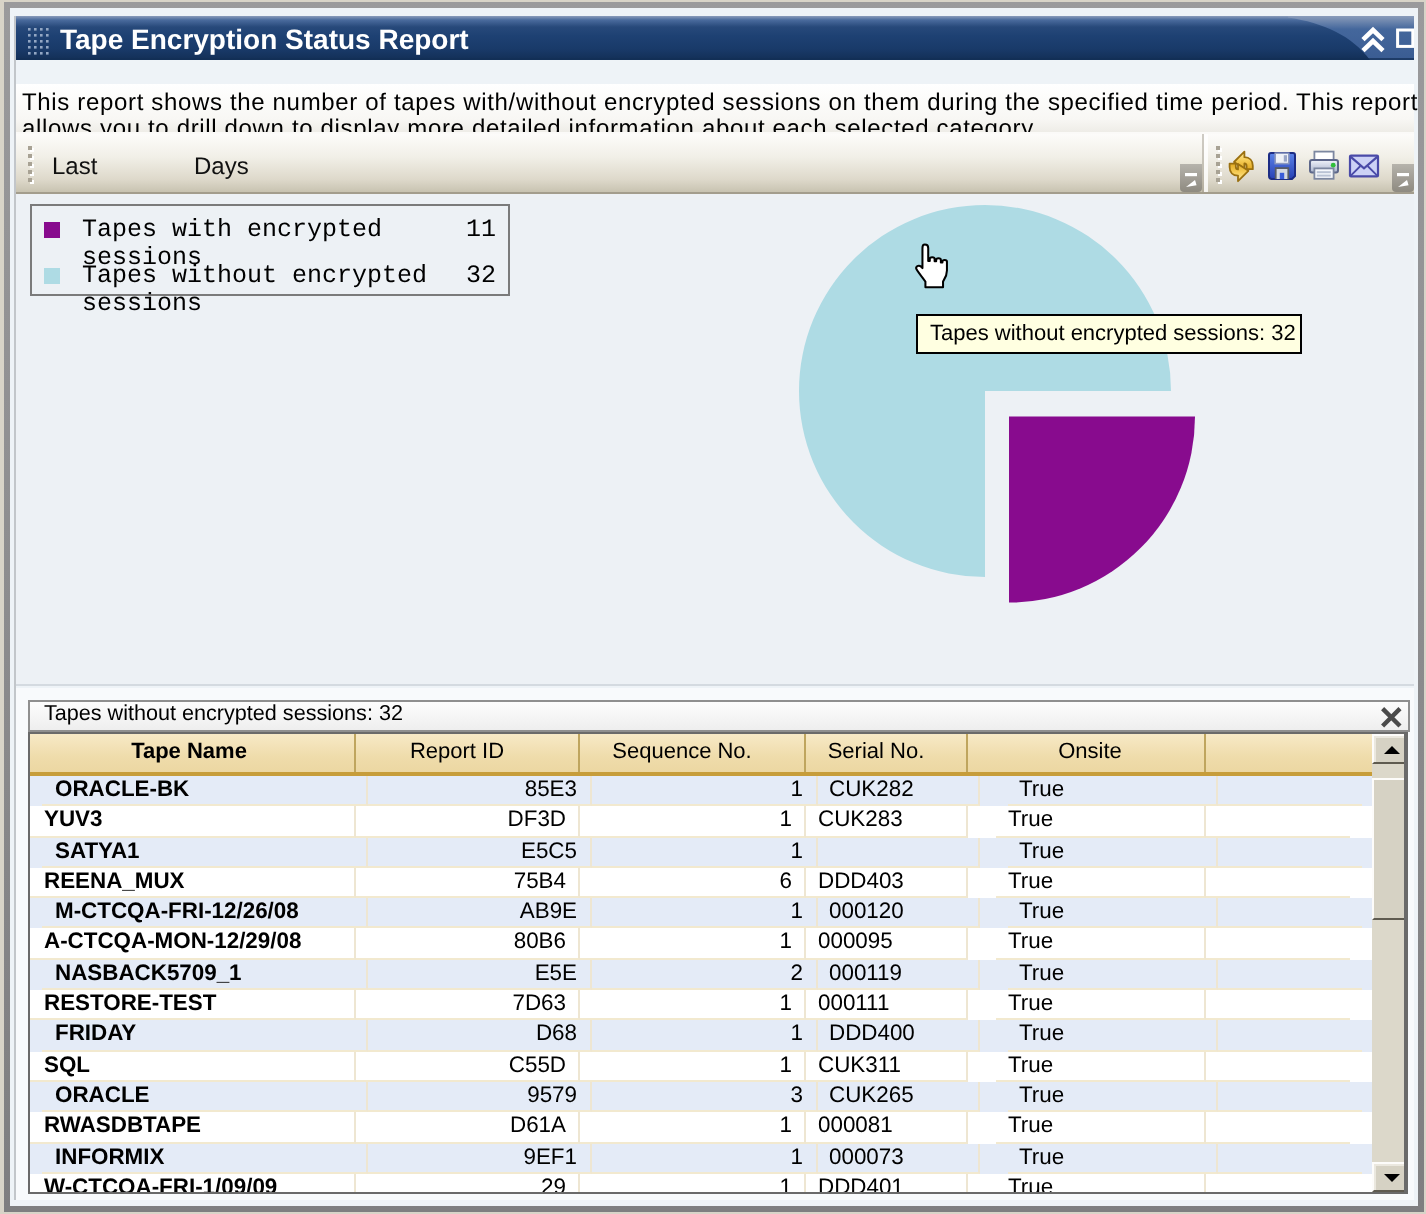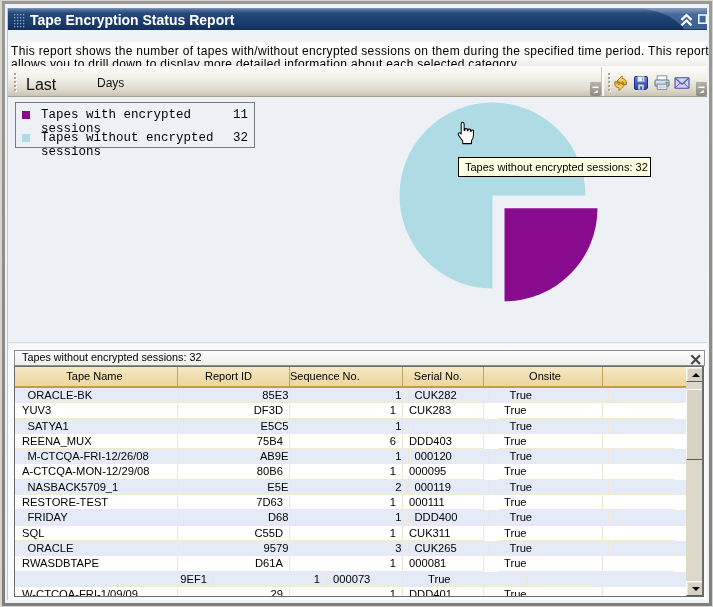--- a/index.html
+++ b/index.html
@@ -7,21 +7,21 @@
 body{position:relative;font-family:"Liberation Sans",sans-serif;background:#d8d4c8;}
 .abs{position:absolute}
 #grayframe{left:2px;top:1px;width:710px;height:605px;background:linear-gradient(180deg,#9a9a9c,#7e7e80);}
 #innerlight{left:5px;top:4px;width:704px;height:599px;background:#eef3f7;}
 #titlebar{left:8px;top:8px;width:699px;height:22px;}
 #desc{left:8px;top:42px;width:699px;height:36px;background:linear-gradient(180deg,#ffffff 0%,#f8f7f4 50%,#e8e6df 80%,#dddbd2 100%);border-bottom:1px solid #9c9c9c;font-size:12px;letter-spacing:0.33px;color:#000;padding:3px 0 0 3px;line-height:13px;}
 #toolbar{left:8px;top:66px;width:699px;height:31px;background:linear-gradient(180deg,#fdfcfa 0%,#f1efe7 40%,#ded9cb 78%,#c8c3b1 100%);border-top:1px solid #fbfaf8;border-bottom:1px solid #a39d8d;}
 #chart{left:8px;top:97px;width:699px;height:246px;background:#edf1f5;border-bottom:1px solid #d4dae0;}
 #bottom{left:8px;top:344px;width:699px;height:256px;background:#f8fafc;}
 .dot{position:absolute;width:2px;height:2px;background:#a8a294;box-shadow:1px 1px 0 #ffffff;}
-#lastlbl{left:26px;top:76px;font-size:16px;color:#111;}
+#lastlbl{left:26px;top:76px;font-size:12px;color:#111;}
 #dayslbl{left:97px;top:76px;font-size:12px;color:#111;}
 #combo{left:51px;top:72px;width:38px;height:20px;background:#fff;border:1px solid #62625b;box-shadow:0 0 0 1px #c6c1b2;margin-top:40px;}
 #combo .val{position:absolute;left:4px;top:2px;font-size:12px;}
 #combo .btn{position:absolute;right:0;top:0;width:13px;height:18px;background:linear-gradient(180deg,#f7f4ec,#d3cebd);border-left:1px solid #8d887b;}
 #combo .tri{position:absolute;right:3px;top:7px;width:0;height:0;border-left:4px solid transparent;border-right:4px solid transparent;border-top:4px solid #111;}
 
 #legend{left:15px;top:102px;width:240px;height:46px;border:1px solid #7b7b7b;font-size:12.5px;color:#000;font-family:Liberation Mono, monospace;}
 #legend .sw{position:absolute;left:6px;width:8px;height:8px;}
 #legend .t{position:absolute;left:25px;}
 #legend .n{position:absolute;right:6px;}
@@ -31,21 +31,21 @@
 #phead{left:14px;top:350px;width:691px;height:15.5px;background:linear-gradient(180deg,#fdfdfd,#eeeeee);border:1px solid #8f8f8f;font-size:10.8px;line-height:13.5px;padding-left:7px;}
 #pclose{left:690px;top:352px;width:12px;height:12px;}
 #table{left:14px;top:366px;width:690px;height:231px;background:#fff;border:1px solid #6a6a6a;border-right-width:2px;overflow:hidden;}
 #thead{position:absolute;left:0;top:0;width:671px;height:21px;background:linear-gradient(180deg,#f7e9c6 0%,#efdcab 60%,#ecd7a2 100%);border-bottom:2px solid #c79d3a;display:flex;font-size:11px;line-height:18px;text-align:center;}
 #thead div{border-right:1px solid #bfa55e;height:19px;padding-right:10px;}
 .rows{position:absolute;left:0;top:21px;width:671px;}
 .row{height:15.3px;display:flex;font-size:11.2px;line-height:15px;overflow:hidden;}
 .row.a{background:#e4ebf7;justify-content:center;}
 .row.b{background:#ffffff;}
 .row div{border-right:1px solid #eee6d2;border-bottom:1px solid #f2e9cf;padding:0 6px;white-space:nowrap;overflow:hidden;}
-.c1{width:163px;padding-left:7px !important;}
+.c1{width:163px;padding-left:7px !important;font-weight:bold;}
 .c2{width:112px;text-align:right;}
 .c3{width:113px;text-align:right;}
 .c4{width:81px;}
 .c5{width:105px;margin-left:14px;}
 .c6{width:72px;border-right:none !important;}
 
 #vsb{position:absolute;left:671px;top:0;width:17px;height:229px;background:#dcd8ca;}
 .sbtn{position:absolute;left:0;width:17px;height:15px;background:#d6d2c4;border:1px solid;border-color:#fdfcfa #5f5b50 #5f5b50 #fdfcfa;box-shadow:inset 1px 1px 0 #ebe8df;}
 #sbthumb{position:absolute;left:0;top:22px;width:17px;height:71px;background:#d6d2c4;border:1px solid;border-color:#fdfcfa #5f5b50 #5f5b50 #fdfcfa;}
 .tri-up{position:absolute;left:4.5px;top:5px;width:0;height:0;border-left:4px solid transparent;border-right:4px solid transparent;border-bottom:4px solid #000;}
@@ -230,21 +230,21 @@
 <div class="abs" id="pclose">
 <svg width="12" height="12" viewBox="0 0 12 12">
       <path d="M1.3,1.3 L10,10 M10,1.3 L1.3,10" stroke="#4a4a4a" stroke-width="2.2"></path>
     </svg>
 </div>
 
 <div class="abs" id="table">
   <div id="thead">
     <div class="c1">Tape Name</div>
       <div class="c2" style="text-align:center">Report ID</div>
-      <div class="c3" style="text-align:left">Sequence No.</div>
+      <div class="c3" style="text-align:center">Sequence No.</div>
       <div class="c4">Serial No.</div>
       <div class="c5">Onsite</div>
       <div class="c6"></div>
   </div>
   <div class="rows">
     <div class="row a">
         <div class="c1">ORACLE-BK</div>
         <div class="c2">85E3</div>
         <div class="c3">1</div>
         <div class="c4">CUK282</div>
@@ -333,20 +333,21 @@
       </div>
     <div class="row b">
         <div class="c1">RWASDBTAPE</div>
         <div class="c2">D61A</div>
         <div class="c3">1</div>
         <div class="c4">000081</div>
         <div class="c5">True</div>
         <div class="c6"></div>
       </div>
     <div class="row a">
+        <div class="c1">INFORMIX</div>
         <div class="c2">9EF1</div>
         <div class="c3">1</div>
         <div class="c4">000073</div>
         <div class="c5">True</div>
         <div class="c6"></div>
       </div>
     <div class="row b">
         <div class="c1">W-CTCQA-FRI-1/09/09</div>
         <div class="c2">29</div>
         <div class="c3">1</div>

